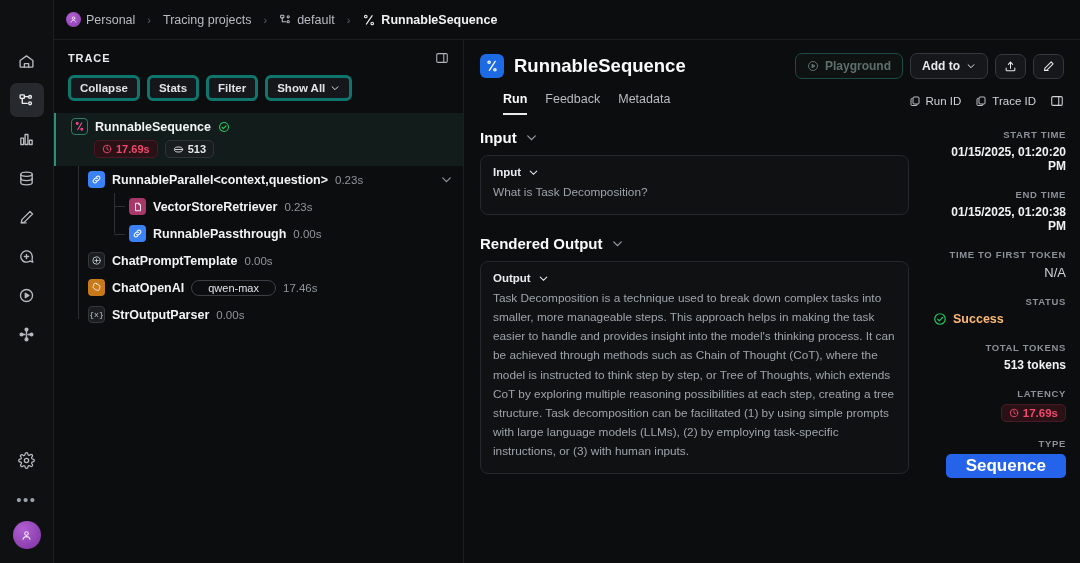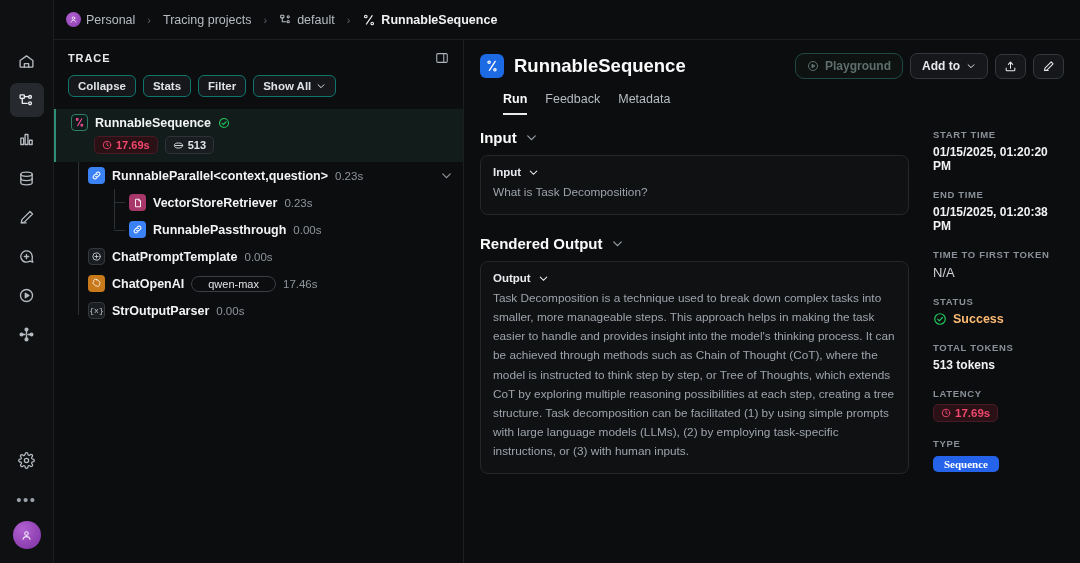--- a/index.html
+++ b/index.html
@@ -86,21 +86,21 @@
     border-right: 1px solid #1c1e20;
     background: #0c0d0e;
     display: flex; flex-direction: column;
     min-height: 0;
   }
   .trace-head { display: flex; align-items: center; padding: 11px 14px 6px 14px; }
   .trace-title { font-size: 11px; letter-spacing: .9px; color: #e7e9ec; font-weight: 700; }
   .trace-head-ico { margin-left: auto; color: #aeb4bb; cursor: pointer; display:flex; }
   .trace-tools { display: flex; gap: 7px; padding: 4px 14px 10px 14px; }
   .tool {
-    border: 1px solid #0f766e; background: #15171a; border-radius: 6px;
+    border: 3px solid #0f766e; background: #15171a; border-radius: 6px;
     padding: 4px 9px; font-size: 11.5px; color: #dfe2e6; cursor: pointer;
     display: flex; align-items: center; gap: 5px; font-weight: 600;
   }
   .tree { padding-top: 2px; overflow-y: auto; flex: 1; }
   .node {
     display: flex; align-items: center; gap: 7px;
     padding: 5px 10px 5px 0; cursor: pointer; position: relative;
     min-height: 24px;
   }
   .node.sel { background: #121c1a; }
@@ -155,21 +155,21 @@
     display: flex; align-items: center; justify-content: center; color: #fff;
     flex: 0 0 24px;
   }
   .dtitle { font-size: 18.5px; font-weight: 700; color: #fafafb; }
   .head-actions { margin-left: auto; display: flex; align-items: center; gap: 7px; }
   .btn {
     display: flex; align-items: center; gap: 6px;
     border: 1px solid #33383d; background: #15171a; border-radius: 7px;
     padding: 5px 11px; font-size: 12px; color: #e7e9ec; cursor: pointer; font-weight: 600;
   }
-  .btn.playground { border-color: #1f4a43; color: #5e6e6c; background: #0e1312; border-radius: 9px; }
+  .btn.playground { border-color: #1f4a43; color: #5e6e6c; background: #0e1312; }
   .btn.sq { padding: 5px 8px; }
   .tabs-row { display: flex; align-items: flex-end; gap: 18px; margin-top: 13px; margin-left: 23px; }
   .tab {
     font-size: 12.5px; color: #b7bcc3; padding-bottom: 7px; cursor: pointer;
     border-bottom: 2px solid transparent;
   }
   .tab.active { color: #fafafb; font-weight: 700; border-bottom-color: #e9eaec; }
   .tabs-right { margin-left: auto; display: flex; align-items: center; gap: 14px;
                 padding-bottom: 7px; }
   .idbtn { display: flex; align-items: center; gap: 5px; font-size: 11.5px;
@@ -186,34 +186,34 @@
   .card-lab { display: flex; align-items: center; gap: 7px; margin-bottom: 5px; cursor: pointer; }
   .card-lab span { font-size: 11.5px; font-weight: 700; color: #e9ebee; }
   .card-txt { font-size: 11.8px; color: #9ea4ac; line-height: 1.62; }
   .sect-gap { height: 20px; }
   .chev { display: flex; color: #9aa0a8; }
 
   
   .meta {
     width: 155px; flex: 0 0 155px; padding: 14px 14px 0 8px; overflow-y: auto;
   }
-  .mblock { margin-bottom: 16px; }
+  .mblock { margin-bottom: 16px; text-align: right; }
   .mlabel { font-size: 9.5px; letter-spacing: .65px; color: #8b919a; font-weight: 700; margin-bottom: 5px; }
   .mval { font-size: 12px; color: #f1f2f4; font-weight: 700; }
   .mval.muted { color: #cfd3d8; font-weight: 400; font-size: 13px; }
   .mstatus { display: flex; align-items: center; gap: 6px; font-size: 12.5px; color: #fdba74; font-weight: 700; }
   .mstatus .ring { color: #22c55e; display: flex; }
   .mlat {
     display: inline-flex; align-items: center; gap: 4px;
     background: #2a1116; color: #f2486e; border: 1px solid #4a1a26;
     border-radius: 5px; padding: 2px 7px; font-size: 11.5px; font-weight: 600;
   }
   .mtype {
     display: inline-block; background: #2563eb; color: #fff;
-    border-radius: 5px; padding: 2px 11px; font-size: 11px; font-weight: 700; font-family: Liberation Serif, serif;
+    border-radius: 5px; padding: 2px 20px; font-size: 17px; font-weight: 700;
   }
   svg { display: block; }
 </style>
 </head>
 <body>
 
 <div class="app">
 
   <div class="rail">
     <div class="rail-btn">
@@ -531,20 +531,42 @@
                     <path d="M5.5 19.5h6"></path>
                   </svg>
               </div>
             </div>
           </div>
 
           <div class="tabs-row">
             <div class="tab active"><span>Run</span></div>
             <div class="tab"><span>Feedback</span></div>
             <div class="tab"><span>Metadata</span></div>
+            <div class="tabs-right">
+              <div class="idbtn">
+                <svg width="12" height="12" viewBox="0 0 24 24" fill="none" stroke="currentColor" stroke-width="1.8">
+                    <rect x="8" y="4" width="12" height="14" rx="2"></rect>
+                    <path d="M16 18v1a2 2 0 0 1-2 2H6a2 2 0 0 1-2-2V9a2 2 0 0 1 2-2h1"></path>
+                  </svg>
+                <span>Run ID</span>
+              </div>
+              <div class="idbtn">
+                <svg width="12" height="12" viewBox="0 0 24 24" fill="none" stroke="currentColor" stroke-width="1.8">
+                    <rect x="8" y="4" width="12" height="14" rx="2"></rect>
+                    <path d="M16 18v1a2 2 0 0 1-2 2H6a2 2 0 0 1-2-2V9a2 2 0 0 1 2-2h1"></path>
+                  </svg>
+                <span>Trace ID</span>
+              </div>
+              <div class="idbtn">
+                <svg width="14" height="14" viewBox="0 0 24 24" fill="none" stroke="currentColor" stroke-width="1.8">
+                    <rect x="3" y="4.5" width="18" height="15" rx="2"></rect>
+                    <path d="M15 4.5v15"></path>
+                  </svg>
+              </div>
+            </div>
           </div>
         </div>
 
         <div class="content-scroll">
           <div class="content-main">
 
             <div class="sect-head">
               <span class="sect-title">Input</span>
               <span class="chev">
                 <svg width="13" height="13" viewBox="0 0 24 24" fill="none" stroke="currentColor" stroke-width="2.2" stroke-linecap="round">

